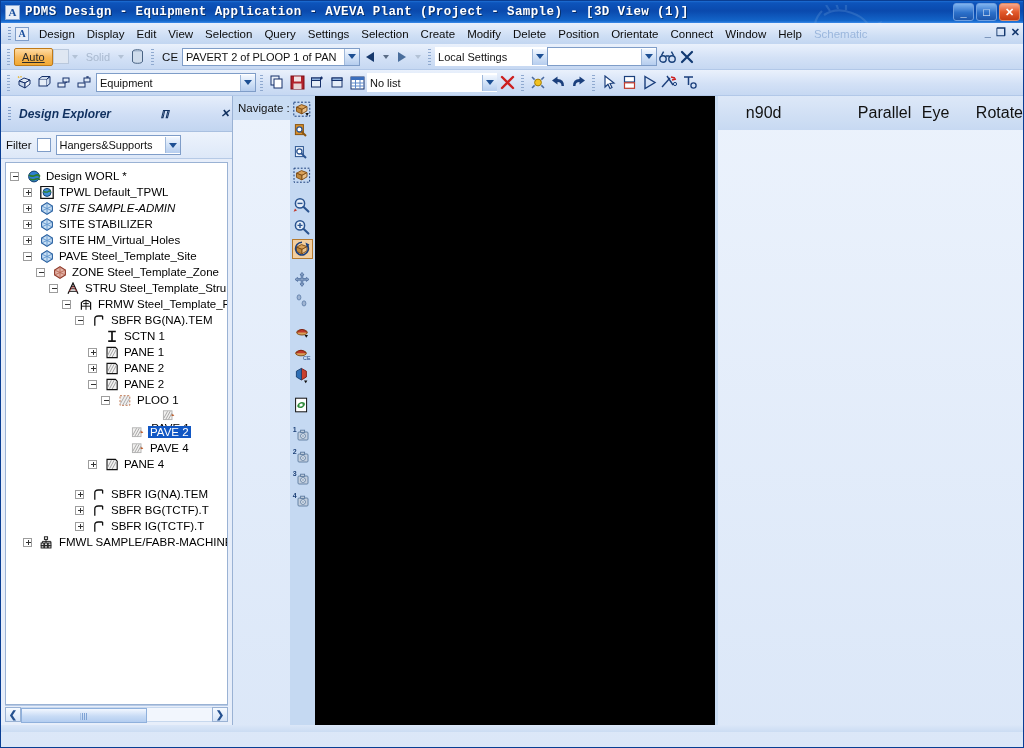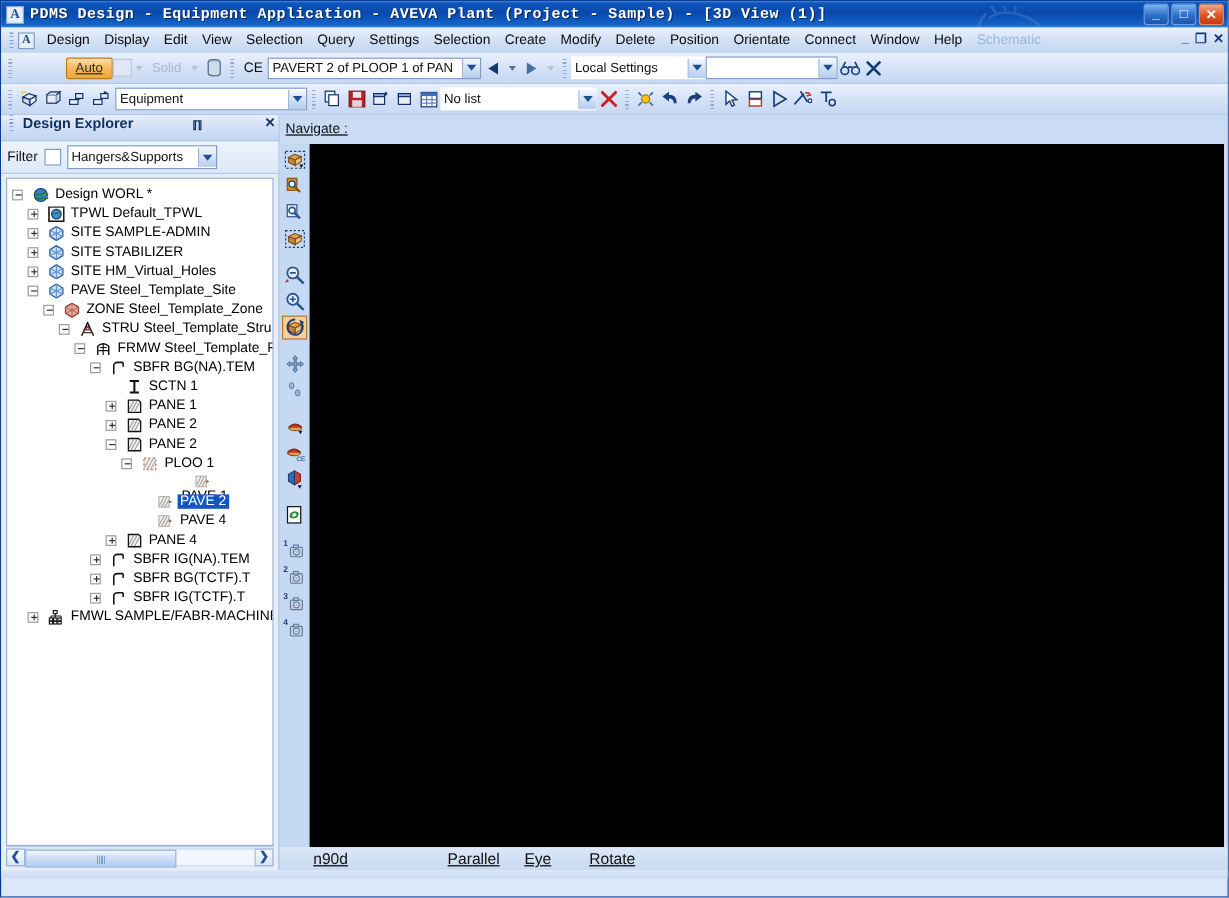--- a/index.html
+++ b/index.html
@@ -63,21 +63,21 @@
   .mdi-caps span { cursor:default; font-weight:bold; }
 
   
   .toolbar { height:26px; display:flex; align-items:center;
              background:linear-gradient(180deg,#eaf1fc,#d3e1f6 55%,#c6d8f2);
              border-bottom:1px solid #b2c8e8; padding-left:2px; }
   .tb-sep { width:3px; height:16px; margin:0 4px; flex:none;
             background:repeating-linear-gradient(180deg,#8fa9cf 0 1px, transparent 1px 3px); }
   .btn-auto {
     border:1px solid #c07a18; background:linear-gradient(180deg,#ffdca4,#f7b95d 50%,#f0a832);
-    padding:2px 7px; font-size:11px; color:#2b2b2b; border-radius:2px; white-space:nowrap;margin-left:41px;
+    padding:2px 7px; font-size:11px; color:#2b2b2b; border-radius:2px; white-space:nowrap;
   }
   .btn-auto u { text-decoration:underline; }
   .tb-ghost { color:#a9b9cf; font-size:11px; padding:2px 5px; white-space:nowrap; }
   .tb-swatch { width:16px; height:15px; background:#dfe7f2; border:1px solid #b9c8dc; }
   .caret { width:0;height:0;border-left:3.5px solid transparent;border-right:3.5px solid transparent;
            border-top:4px solid #5b6d86; margin:0 3px; }
   .caret.dim { border-top-color:#b3c2d6; }
   .tb-label { font-size:11.5px; color:#111; padding:0 4px; white-space:nowrap; }
   .combo { height:18px; border:1px solid #7f9dc8; background:#fff; display:flex; align-items:center;
            font-size:11px; color:#111; padding-left:3px; overflow:hidden; white-space:nowrap; }
@@ -90,23 +90,23 @@
   .arrow-l { border-right:8px solid #16386c; }
   .arrow-r { border-left:8px solid #4a6e9c; }
   .ico { width:20px; height:20px; display:flex; align-items:center; justify-content:center; flex:none; }
 
   
   #body { display:flex; height:629px; }
 
   
   #explorer { width:232px; height:100%; background:#e7eefa;
               border-right:1px solid #9ab2d4; display:flex; flex-direction:column; }
-  #exp-head { height:22px; display:flex; 
+  #exp-head { height:36px; display:flex; align-items:center;
               background:linear-gradient(180deg,#e6eefb,#cfdef5 55%,#c2d5f0);
-              border-bottom:1px solid #a9c0e0; padding-left:3px; }
+              border-bottom:1px solid #a9c0e0; padding-left:3px;font-style:italic; }
   #exp-title { font-weight:bold; font-size:12px; color:#10305f; margin-left:4px; }
   .exp-btn { margin-left:auto; width:14px; text-align:center; color:#10305f; font-weight:bold; font-size:11px; }
   #exp-filter { height:27px; display:flex; align-items:center; gap:5px; padding:0 5px;
                 background:linear-gradient(180deg,#edf3fc,#dde8f8);
                 border-bottom:1px solid #b6cae6; }
   #exp-filter .flab { font-size:11.5px; color:#111; }
   .chk { width:14px; height:14px; background:#fff; border:1px solid #7f9dc8; }
   #tree-wrap { flex:1; background:#fff; border:1px solid #9ab2d4; margin:3px 4px 0 4px;
                overflow:hidden; position:relative; }
   #tree { padding:5px 0 0 4px; }
@@ -127,33 +127,33 @@
             background:linear-gradient(180deg,#f6faff,#d6e4f7); border:1px solid #9ab2d4;
             color:#24508f; font-size:10px; font-weight:bold; }
   .sc-track { flex:1; height:15px; background:#f2f6fd; border-top:1px solid #c7d8ee; border-bottom:1px solid #c7d8ee; position:relative; }
   .sc-thumb { position:absolute; left:0; top:0; height:15px; width:66%;
               background:linear-gradient(180deg,#f2f7ff,#c8dbf5 55%,#b3cdf0); border:1px solid #8fb0dc; }
   .sc-thumb::after { content:""; position:absolute; left:50%; top:4px; width:7px; height:7px;
                      transform:translateX(-50%);
                      background:repeating-linear-gradient(90deg,#7ea2d4 0 1px, transparent 1px 2px); }
 
   
-  #rightpane { flex:1; display:flex; flex-direction:column;text-decoration:underline; }
+  #rightpane { flex:1; display:flex; flex-direction:row; }
   #nav-bar { height:24px; background:#c9dcf3; display:flex; align-items:center; padding-left:5px;
              font-size:11.5px; color:#111; }
   #view-area { flex:1; display:flex; background:#c9dcf3; }
   #vtools { width:25px; background:#c5d9f2; padding-top:3px;
             display:flex; flex-direction:column; align-items:center; gap:2px; }
   .vt { width:21px; height:20px; display:flex; align-items:center; justify-content:center; position:relative; }
   .vt.active { background:#f3cfa0; border:1px solid #b57a2f; }
   .vt-gap { height:6px; }
   .vt-num { position:absolute; left:1px; top:1px; font-size:7px; color:#1b3f76; font-weight:bold; }
   #canvas3d { flex:1; background:#000; margin:0 3px 0 0; }
-  #status { height:19px; background:linear-gradient(180deg,#dde8f8,#c7d9f2);
-            display:flex; align-items:center; font-size:13px; color:#111; }
+  #status { height:34px; background:linear-gradient(180deg,#dde8f8,#c7d9f2);
+            display:flex; align-items:center; font-size:16px; color:#111; }
   .st-cell { white-space:nowrap; }
   #border-bottom { height:7px; background:linear-gradient(180deg,#dbe7f8,#cbdcf3); }
 </style>
 </head>
 <body>
 
 <div id="app">
 
   <div id="titlebar">
     <div class="tl-icon">A</div>
@@ -434,21 +434,21 @@
               <span class="dots"></span>
               <span class="n-ico">
                 <svg width="14" height="13" viewBox="0 0 14 13">
                   <rect x="0.8" y="0.4" width="12.4" height="12" fill="none" stroke="#111" stroke-width="1.3"></rect>
                   <circle cx="7" cy="6.4" r="4" fill="#3f8fd8" stroke="#15406f"></circle>
                   <path d="M3.4 5.4 q3 1.6 5 0 q1.6-1 2.4 .6" fill="none" stroke="#2e7f2e" stroke-width="1.3"></path>
                 </svg>
               </span>
               <span class="n-label">TPWL Default_TPWL</span>
             </div>
-            <div class="node" style="padding-left: 13px;">
+            <div class="node" style="padding-left: 13px; font-style: italic;">
               <span class="exp-box plus"></span>
               <span class="dots"></span>
               <span class="n-ico">
                 <svg width="14" height="13" viewBox="0 0 14 13">
                   <path d="M7 .7 L12.4 4 V9 L7 12.3 L1.6 9 V4 Z" fill="#c9e0f5" stroke="#2a5f9e" stroke-width="1.1"></path>
                   <path d="M7 .7 L7 12.3 M1.6 4 L12.4 9 M12.4 4 L1.6 9" stroke="#5d93cc" stroke-width="0.9" fill="none"></path>
                 </svg>
               </span>
               <span class="n-label">SITE SAMPLE-ADMIN</span>
             </div>
@@ -627,21 +627,21 @@
               <span class="exp-box plus"></span>
               <span class="dots"></span>
               <span class="n-ico">
                 <svg width="14" height="13" viewBox="0 0 14 13">
                   <path d="M2 1.4 h8.4 L12.2 3.2 V11.6 H2 Z" fill="#f2f2f2" stroke="#111" stroke-width="1.1"></path>
                   <path d="M2.6 9.5 L6.4 2.1 M4.6 10.6 L9.2 2.1 M7.2 11 L11.4 3.3" stroke="#9a9a9a" stroke-width="0.9"></path>
                 </svg>
               </span>
               <span class="n-label">PANE 4</span>
             </div>
-            <div class="node" style="padding-left: 65px;">
+            <div class="node" style="padding-left: 65px; margin-top: 14px;">
               <span class="exp-box plus"></span>
               <span class="dots"></span>
               <span class="n-ico">
                 <svg width="14" height="13" viewBox="0 0 14 13">
                   <path d="M2.8 11.8 V4.8 Q2.8 2 6.2 2 H10.6" fill="none" stroke="#111" stroke-width="1.3"></path>
                   <path d="M10.6 2 V5.6" fill="none" stroke="#111" stroke-width="1.3"></path>
                 </svg>
               </span>
               <span class="n-label">SBFR IG(NA).TEM</span>
             </div>

